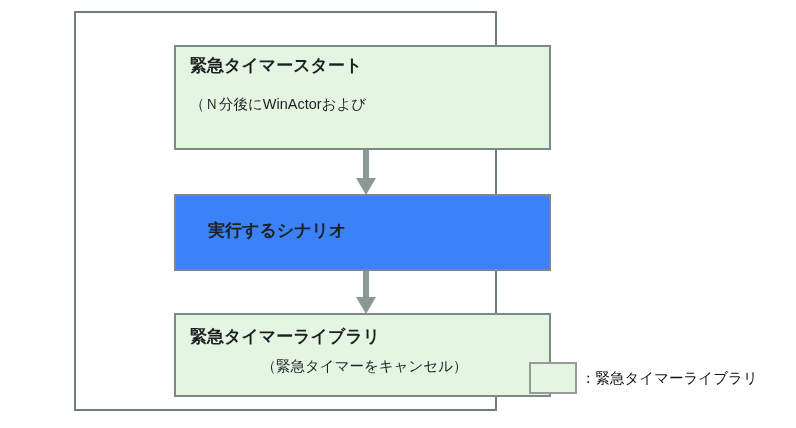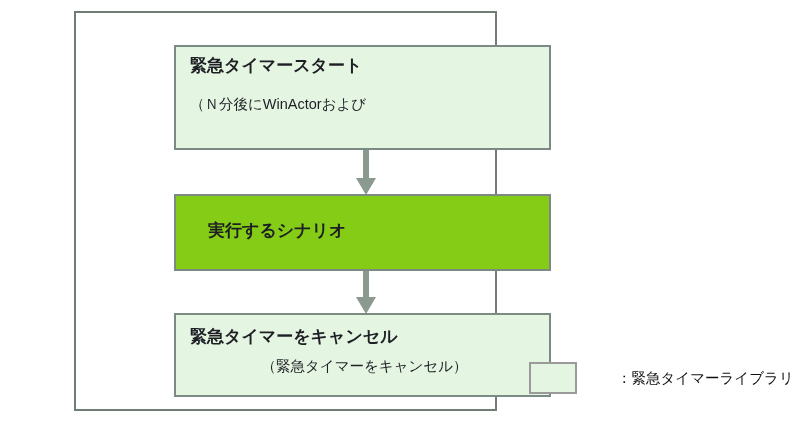--- a/index.html
+++ b/index.html
@@ -33,21 +33,21 @@
     border: 2px solid #6f7d75;
     box-sizing: border-box;
     background: #ffffff;
   }
 
   
   .node-box {
     position: absolute;
     box-sizing: border-box;
     border: 2px solid #7b8a82;
-    background: #84cc16;
+    background: #3b82f6;
   }
   .node-box.filled {
     background: #e4f5e2;
   }
 
   .node-title {
     font-weight: bold;
     font-size: 17px;
     line-height: 22px;
     color: #1d1f24;
@@ -120,21 +120,20 @@
   #arrow-1 { left: 277px; top: 137px; height: 45px; }
   #arrow-2 { left: 277px; top: 258px; height: 43px; }
 
   
   .legend {
     position: absolute;
     left: 529px;
     top: 362px;
     display: flex;
     align-items: center;
-    gap: 36px;
   }
   .legend-swatch {
     width: 48px;
     height: 32px;
     box-sizing: border-box;
     border: 2px solid #9a9a9a;
     background: #e4f5e2;
     flex: none;
   }
   .legend-label {
@@ -171,21 +170,21 @@
     </div>
 
     <div class="arrow" id="arrow-2">
       <svg width="26" height="43" viewBox="0 0 26 43" xmlns="http://www.w3.org/2000/svg">
         <rect x="10" y="0" width="6" height="28" fill="#8a9a90"></rect>
         <polygon points="3,26 23,26 13,43" fill="#8a9a90"></polygon>
       </svg>
     </div>
 
     <div class="node-box filled" id="box-cancel">
-      <div class="node-title">緊急タイマーをキャンセル</div>
+      <div class="node-title">緊急タイマーライブラリ</div>
       <div class="node-sub-block">
         <div class="node-sub">（緊急タイマーをキャンセル）</div>
       </div>
     </div>
 
   </div>
 
   <div class="legend">
     <div class="legend-swatch"></div>
     <div class="legend-label">：緊急タイマーライブラリ</div>

